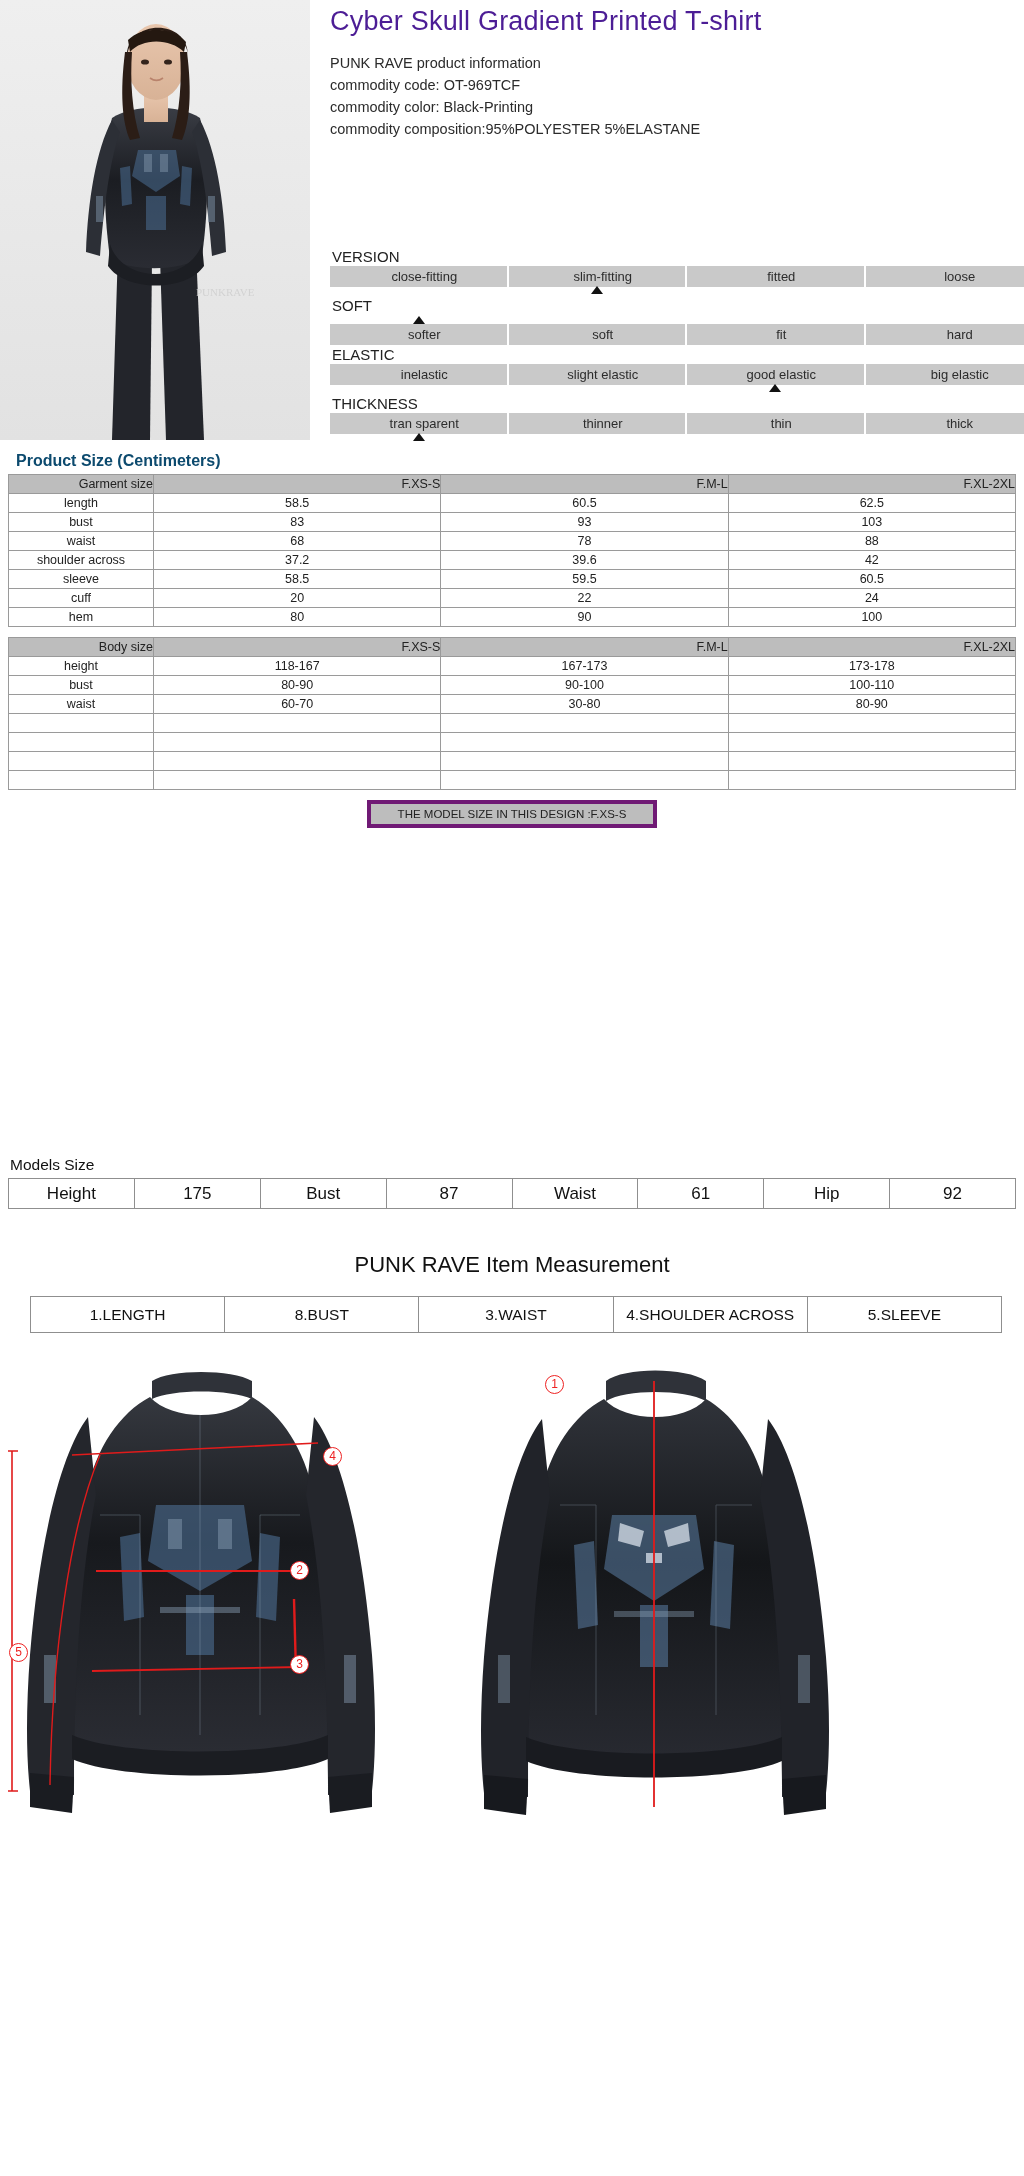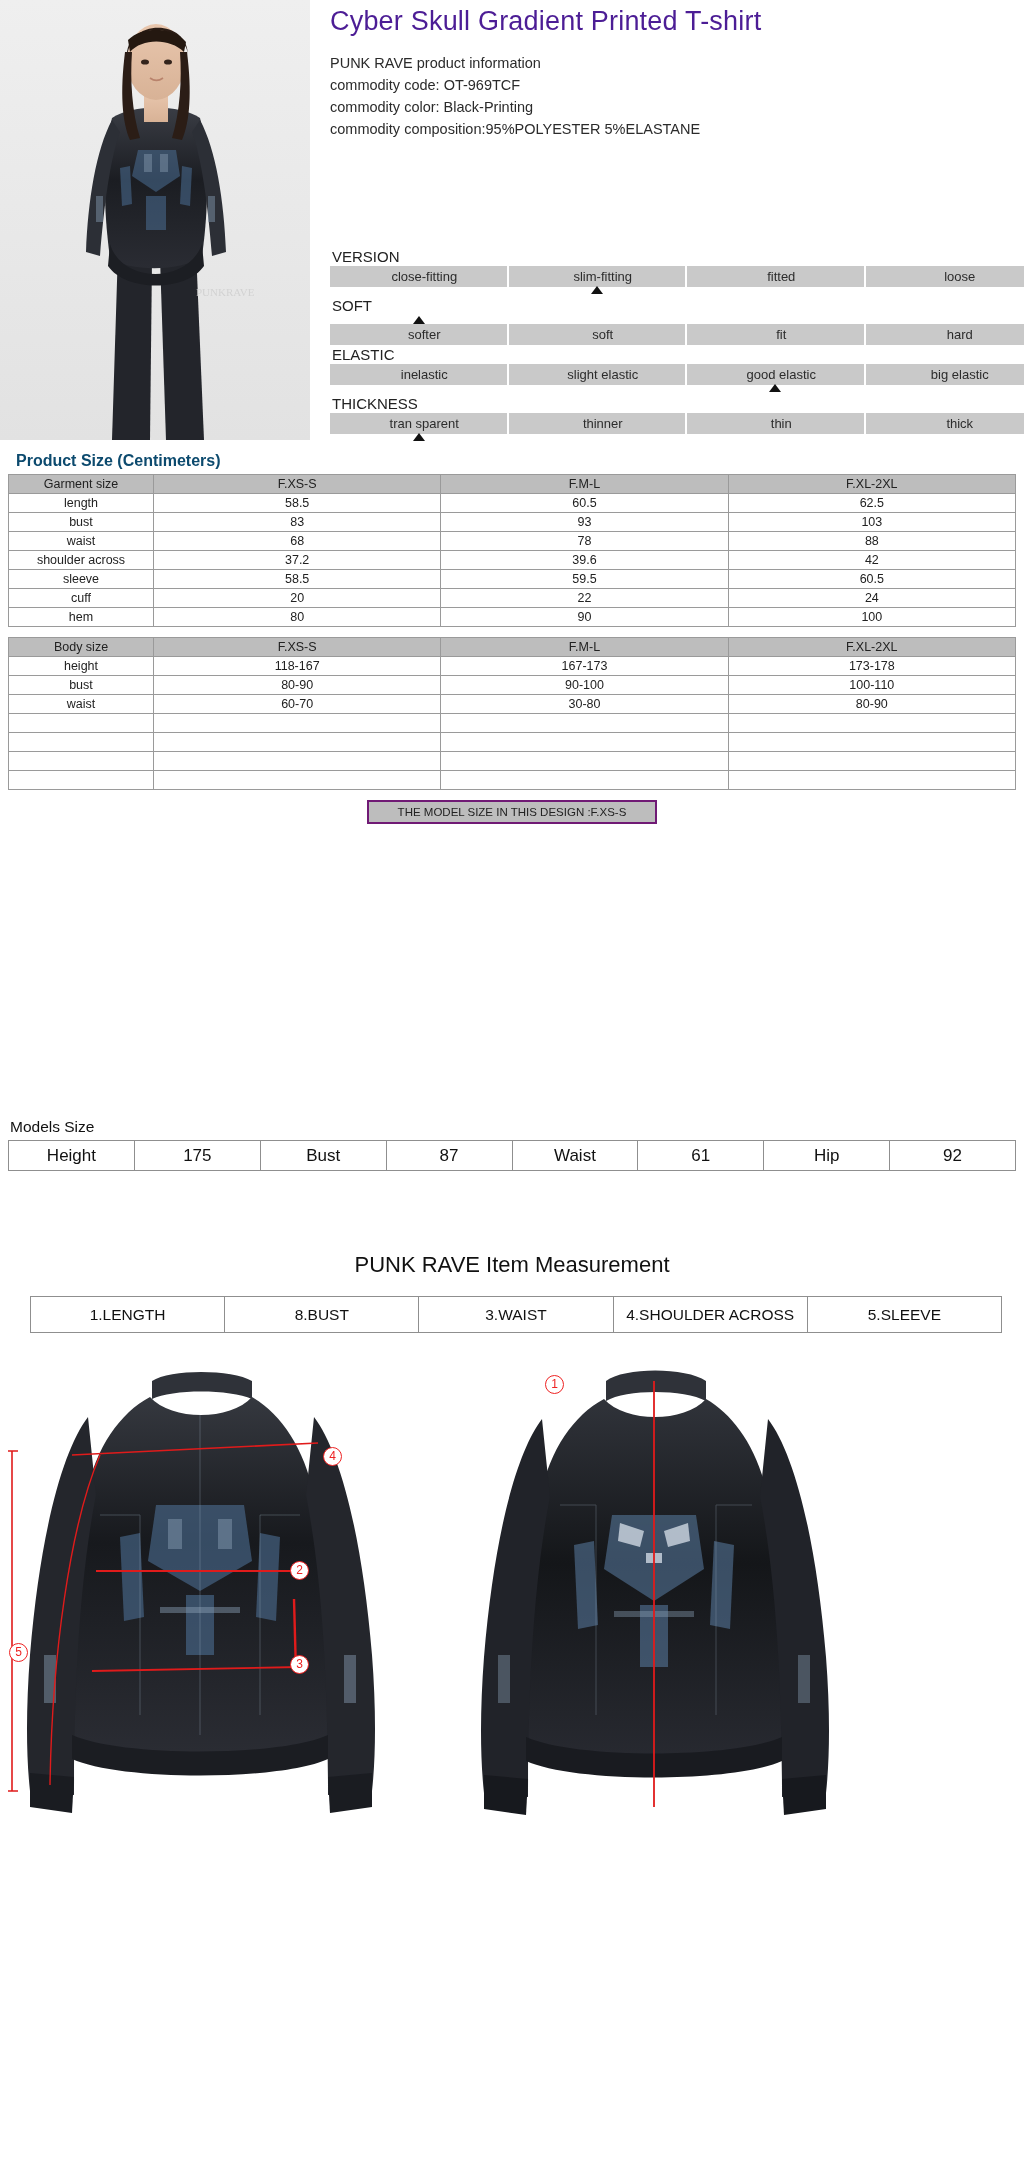--- a/index.html
+++ b/index.html
@@ -62,37 +62,37 @@
   .sz-wrap { position: absolute; left: 8px; top: 452px; width: 1008px; }
   table.sz { border-collapse: collapse; width: 1008px; table-layout: fixed; }
   table.sz td {
     border: 1px solid #9a9a9a;
     font-size: 12.5px;
     height: 19px;
     text-align: center;
     color: #222;
     padding: 0;
   }
-  table.sz tr.head td { background: #bdbdbd; font-size: 12.5px; }
+  table.sz tr.head td { background: #bdbdbd; font-size: 12.5px; text-align: right; }
   .col-label { width: 145px; }
   .spacer-row td { border: 1px solid #9a9a9a; height: 19px; }
 
   .model-note {
     margin: 10px auto 0 auto;
     width: 290px;
     background: #bdbdbd;
     text-align: center;
     font-size: 11.5px;
     padding: 4px 0;
     color: #222;
-    border: 2px solid #701a75;
-  }
-
-  
-  .ms-wrap { position: absolute; left: 8px; top: 1118px; width: 1008px; }
+    border: 4px solid #701a75;
+  }
+
+  
+  .ms-wrap { position: absolute; left: 8px; top: 1156px; width: 1008px; }
   .ms-title { font-size: 15.5px; color: #111; margin: 0 0 4px 2px; }
   table.ms { border-collapse: collapse; width: 1008px; table-layout: fixed; }
   table.ms td {
     border: 1px solid #8f8f8f;
     height: 30px;
     text-align: center;
     font-size: 17px;
     color: #111;
   }
 

